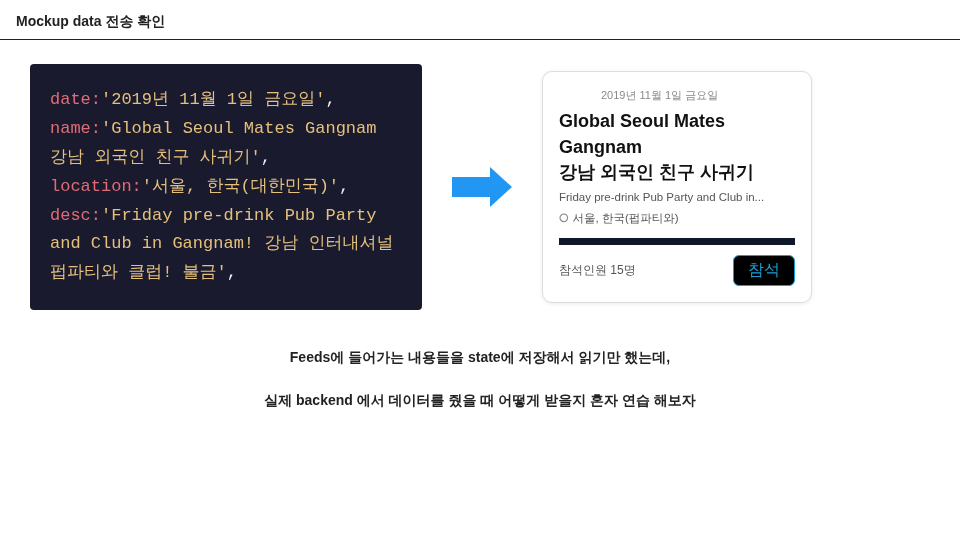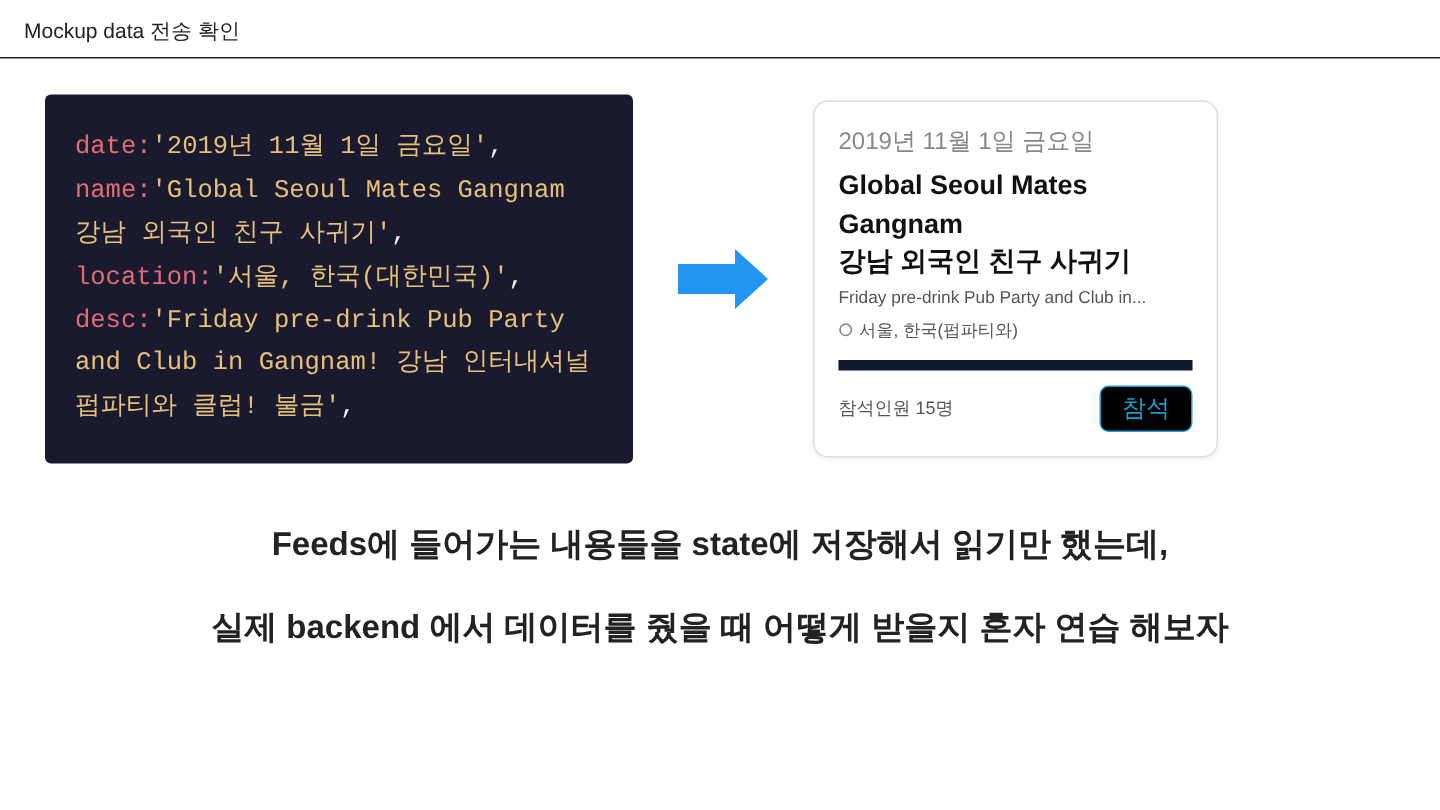--- a/index.html
+++ b/index.html
@@ -10,21 +10,21 @@
       height: 540px;
       overflow: hidden;
       color: #222;
     }
     .header {
       padding: 12px 16px 8px 16px;
       border-bottom: 1.5px solid #222;
     }
     .header-title {
       font-size: 14px;
-      font-weight: 400;
+      font-weight: 700;
     }
     .main-content {
       padding: 24px 30px;
     }
     .middle-section {
       display: flex;
       align-items: center;
       gap: 30px;
       margin-bottom: 36px;
     }
@@ -55,23 +55,24 @@
     
     .event-card {
       border: 1px solid #ddd;
       border-radius: 10px;
       padding: 16px;
       width: 270px;
       background: #fff;
       box-shadow: 0 1px 4px rgba(0,0,0,0.08);
     }
     .card-date {
-      font-size: 16px;
+      font-size: 11px;
       color: #888;
       margin-bottom: 6px;
+      margin-left: 42px;
     }
     .card-title {
       font-size: 18px;
       font-weight: 700;
       line-height: 1.4;
       margin-bottom: 6px;
       color: #111;
     }
     .card-desc {
       font-size: 11.5px;
@@ -109,21 +110,21 @@
       padding: 4px 14px;
       font-size: 16px;
       cursor: pointer;
     }
     
     .text-section {
       text-align: center;
       margin-top: 10px;
     }
     .text-line {
-      font-size: 22px;
+      font-size: 14px;
       font-weight: 700;
       margin-bottom: 20px;
       line-height: 1.6;
     }
   </style>
 </head>
 <body>
 
 <div class="header">
   <span class="header-title">Mockup data 전송 확인</span>

